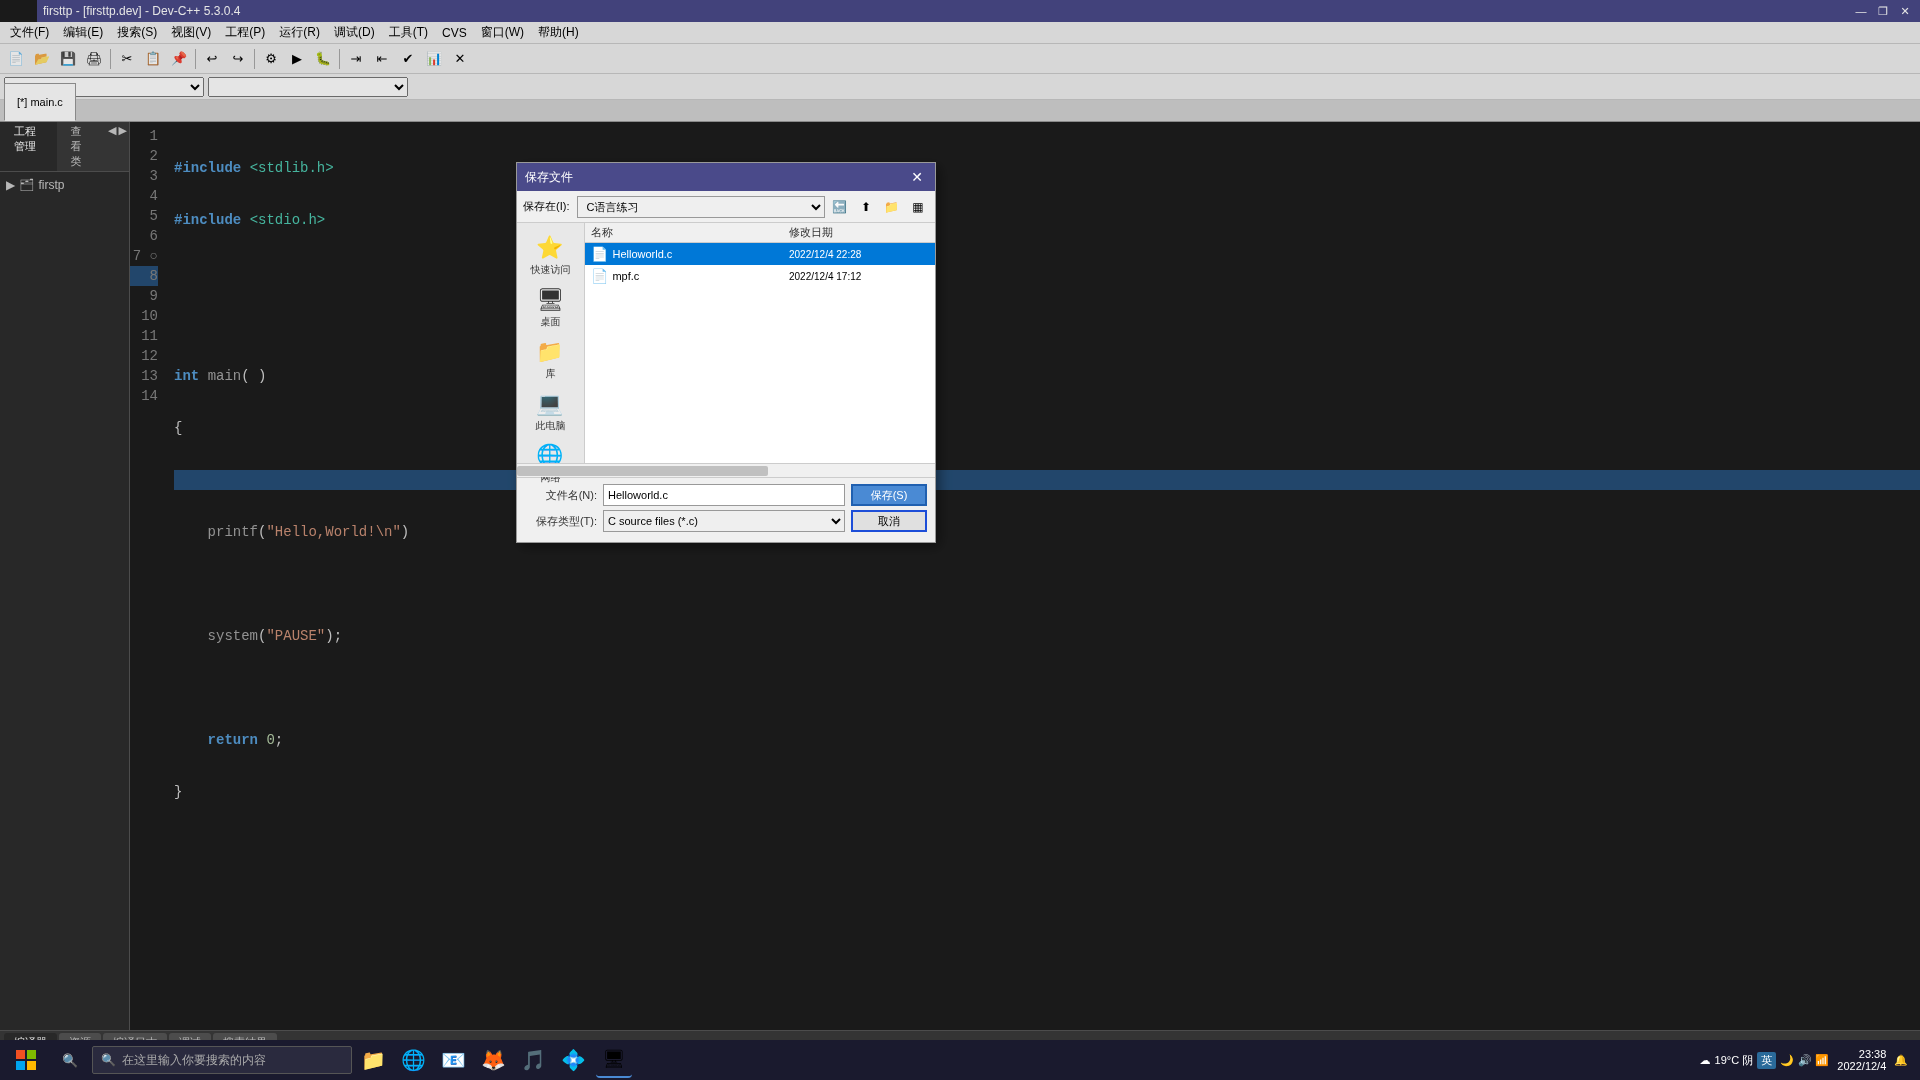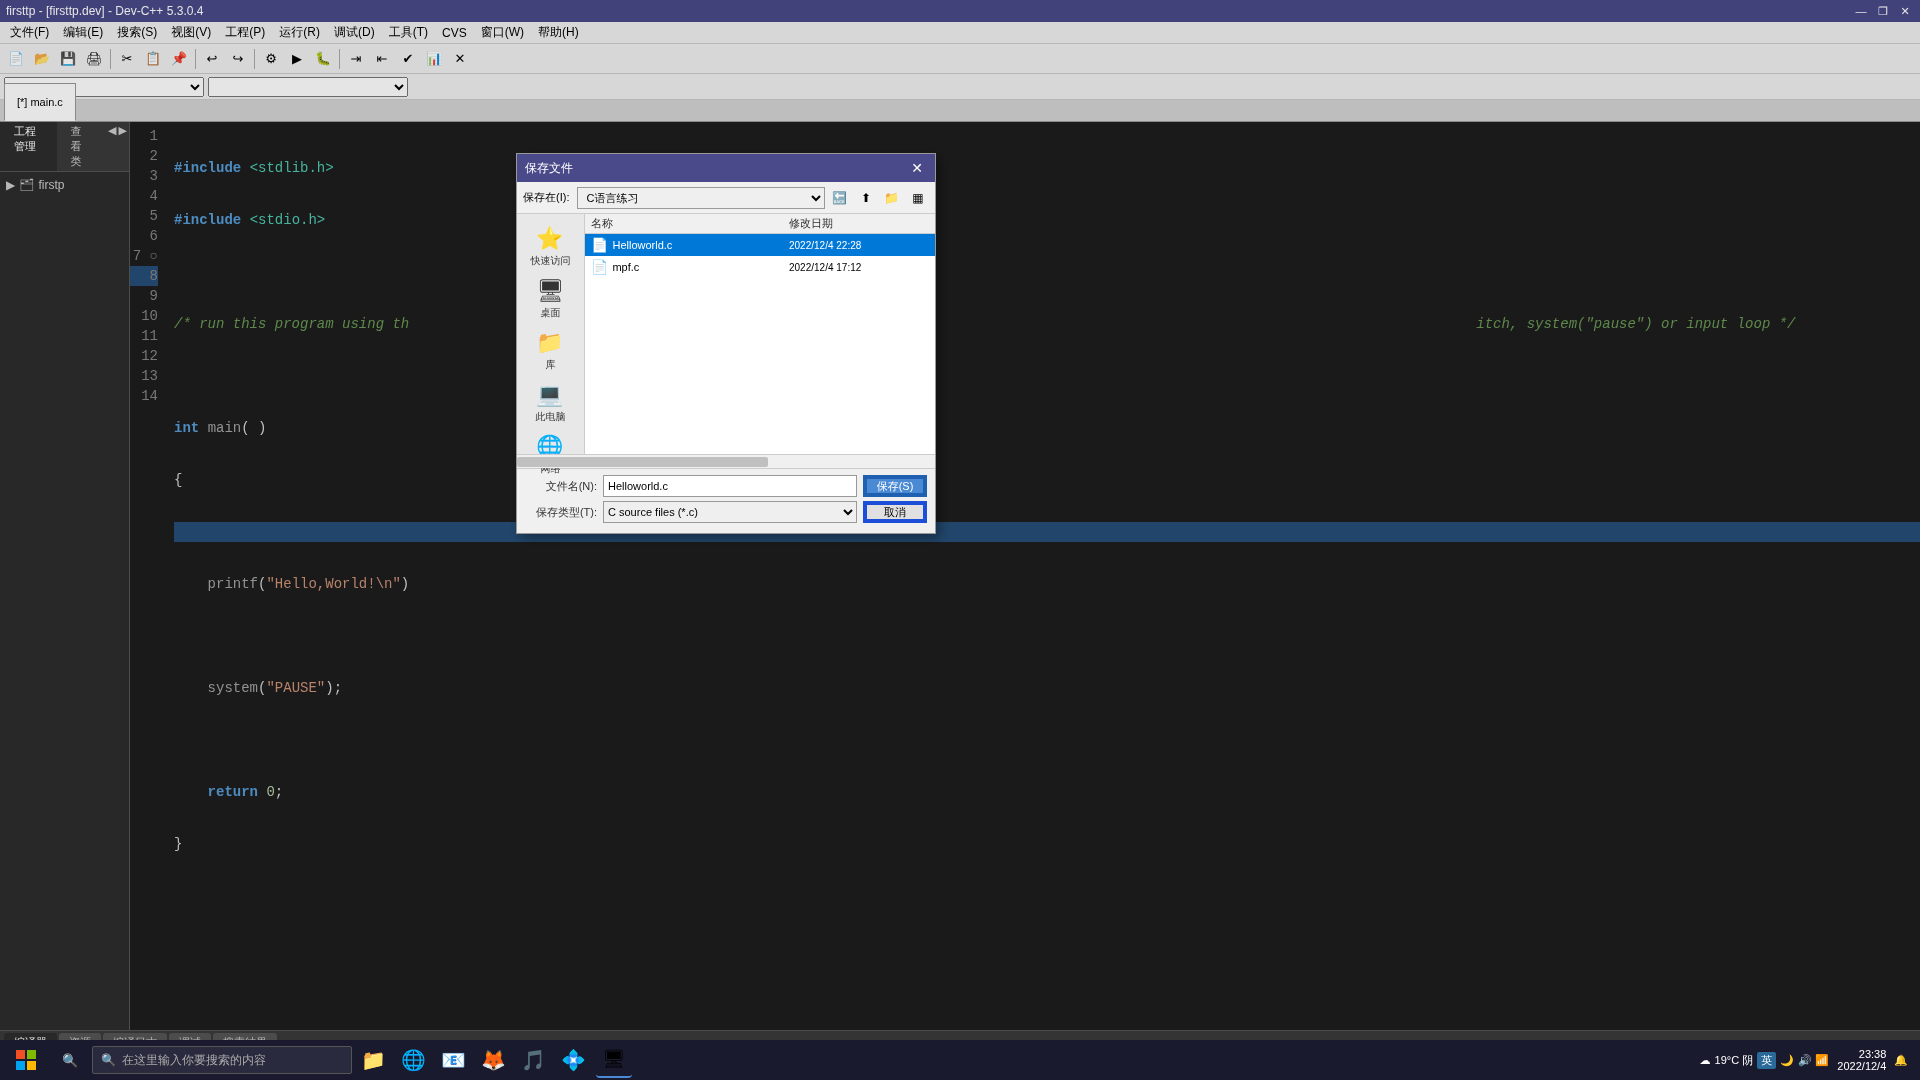--- a/index.html
+++ b/index.html
@@ -8,20 +8,21 @@
     
     #titlebar {
       height: 22px;
       background: #4a4a8a;
       color: #fff;
       display: flex;
       align-items: center;
       justify-content: space-between;
       padding: 0 6px;
       font-size: 12px;
+      margin-left: 37px;
     }
     #titlebar-controls { display: flex; gap: 4px; }
     #titlebar-controls span {
       width: 18px; height: 16px; display: inline-flex; align-items: center; justify-content: center;
       font-size: 11px; color: #fff; cursor: pointer;
     }
 
     
     #menubar {
       height: 22px;
@@ -252,21 +253,21 @@
       justify-content: center;
       z-index: 50;
     }
     #save-dialog {
       width: 420px;
       background: #f0f0f0;
       border: 1px solid #999;
       box-shadow: 4px 4px 12px rgba(0,0,0,0.4);
       font-size: 12px;
       position: absolute;
-      top: 153px;
+      top: 162px;
       left: 516px;
     }
     #dialog-titlebar {
       background: #4a4a8a;
       color: #fff;
       height: 28px;
       display: flex;
       align-items: center;
       padding: 0 8px;
       justify-content: space-between;
@@ -404,25 +405,25 @@
       color: #333;
     }
     .footer-input {
       flex: 1;
       height: 22px;
       border: 1px solid #999;
       padding: 0 4px;
       font-size: 11px;
     }
     .footer-btn {
-      width: 64px;
+      width: 76px;
       height: 22px;
       font-size: 11px;
       background: #e0e0e0;
-      border: 4px solid #1d4ed8;
+      border: 2px solid #1d4ed8;
       cursor: pointer;
       display: flex; align-items: center; justify-content: center;
     }
     .footer-btn.primary {
       background: #4a8ad4;
       color: #fff;
       border-color: #2060b0;
     }
     .footer-select {
       flex: 1;
@@ -547,21 +548,20 @@
         <div class="line">10</div>
         <div class="line">11</div>
         <div class="line">12</div>
         <div class="line">13</div>
         <div class="line">14</div>
       </div>
       <div id="code-content">
         <div class="line"><span class="kw">#include</span> <span class="inc">&lt;stdlib.h&gt;</span></div>
         <div class="line"><span class="kw">#include</span> <span class="inc">&lt;stdio.h&gt;</span></div>
         <div class="line"> </div>
-        <div class="line"><span class="comment">/* run this program using th</span><span style="color:#d4d4d4;">                                                                                                                               </span><span class="comment">itch, system("pause") or input loop */</span></div>
         <div class="line"> </div>
         <div class="line"><span class="kw">int</span> <span class="func">main</span>( )</div>
         <div class="line">{</div>
         <div class="line line8"> </div>
         <div class="line">    <span class="func">printf</span>(<span class="str">"Hello,World!\n"</span>)</div>
         <div class="line"> </div>
         <div class="line">    <span class="func">system</span>(<span class="str">"PAUSE"</span>);</div>
         <div class="line"> </div>
         <div class="line">    <span class="kw">return</span> <span class="num">0</span>;</div>
         <div class="line">}</div>

